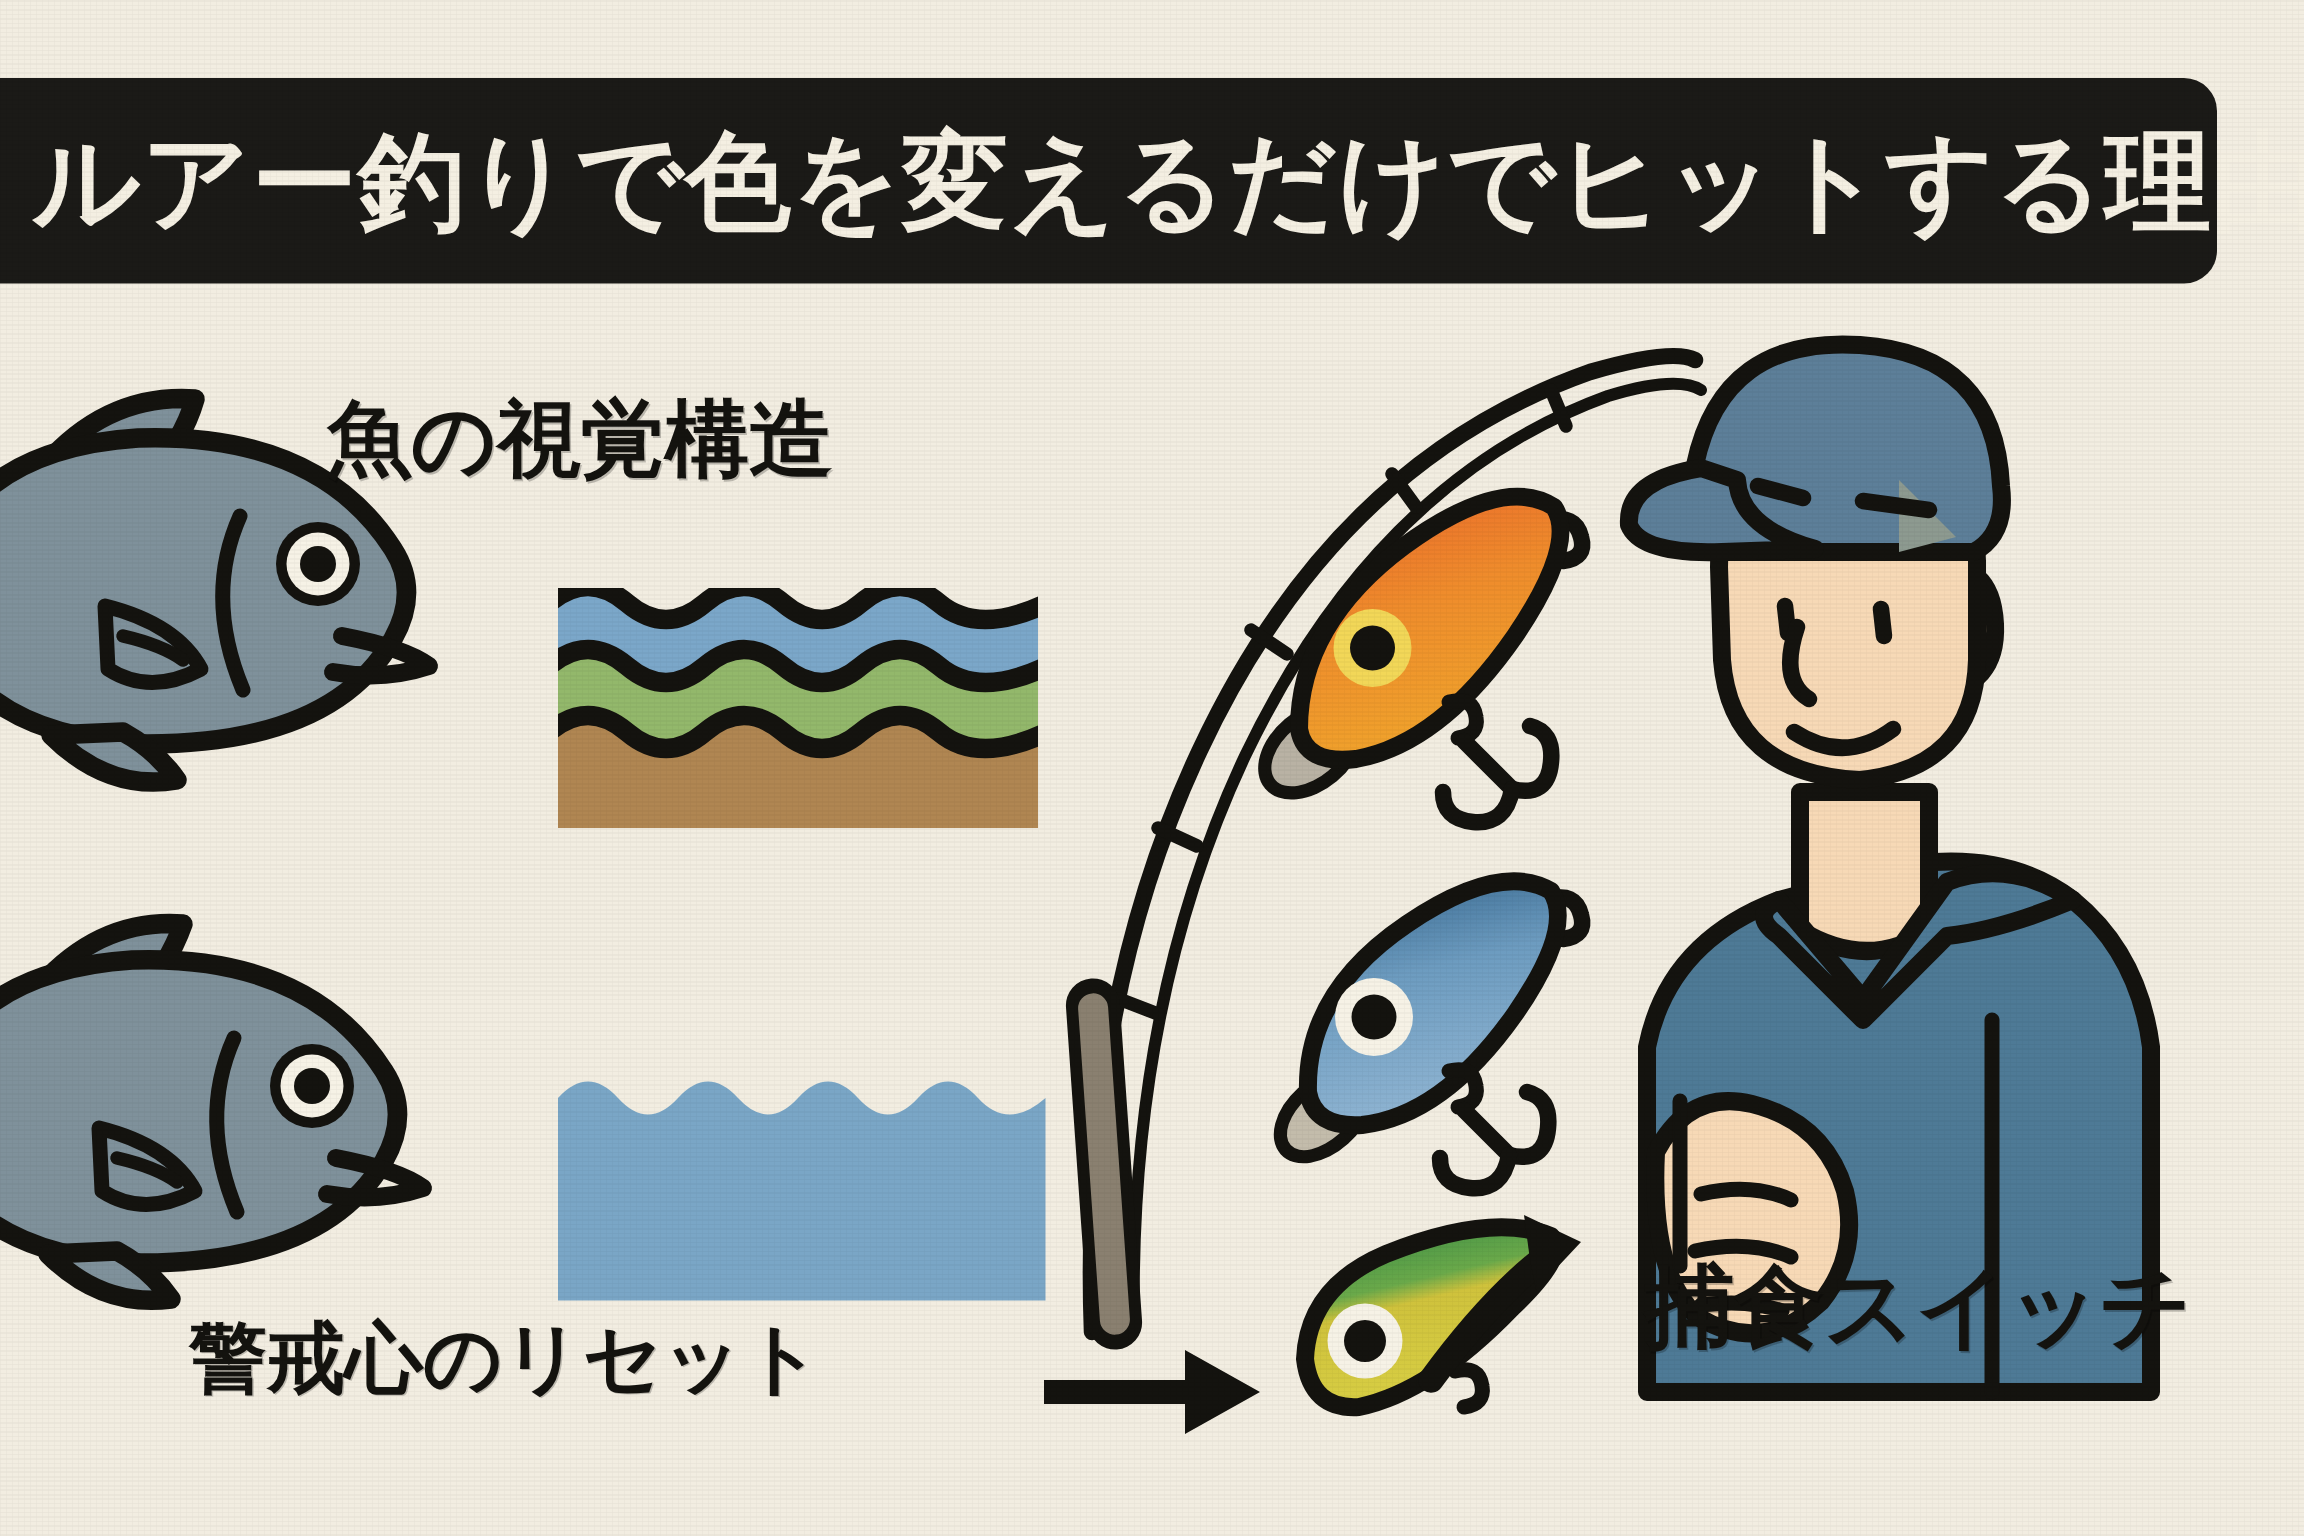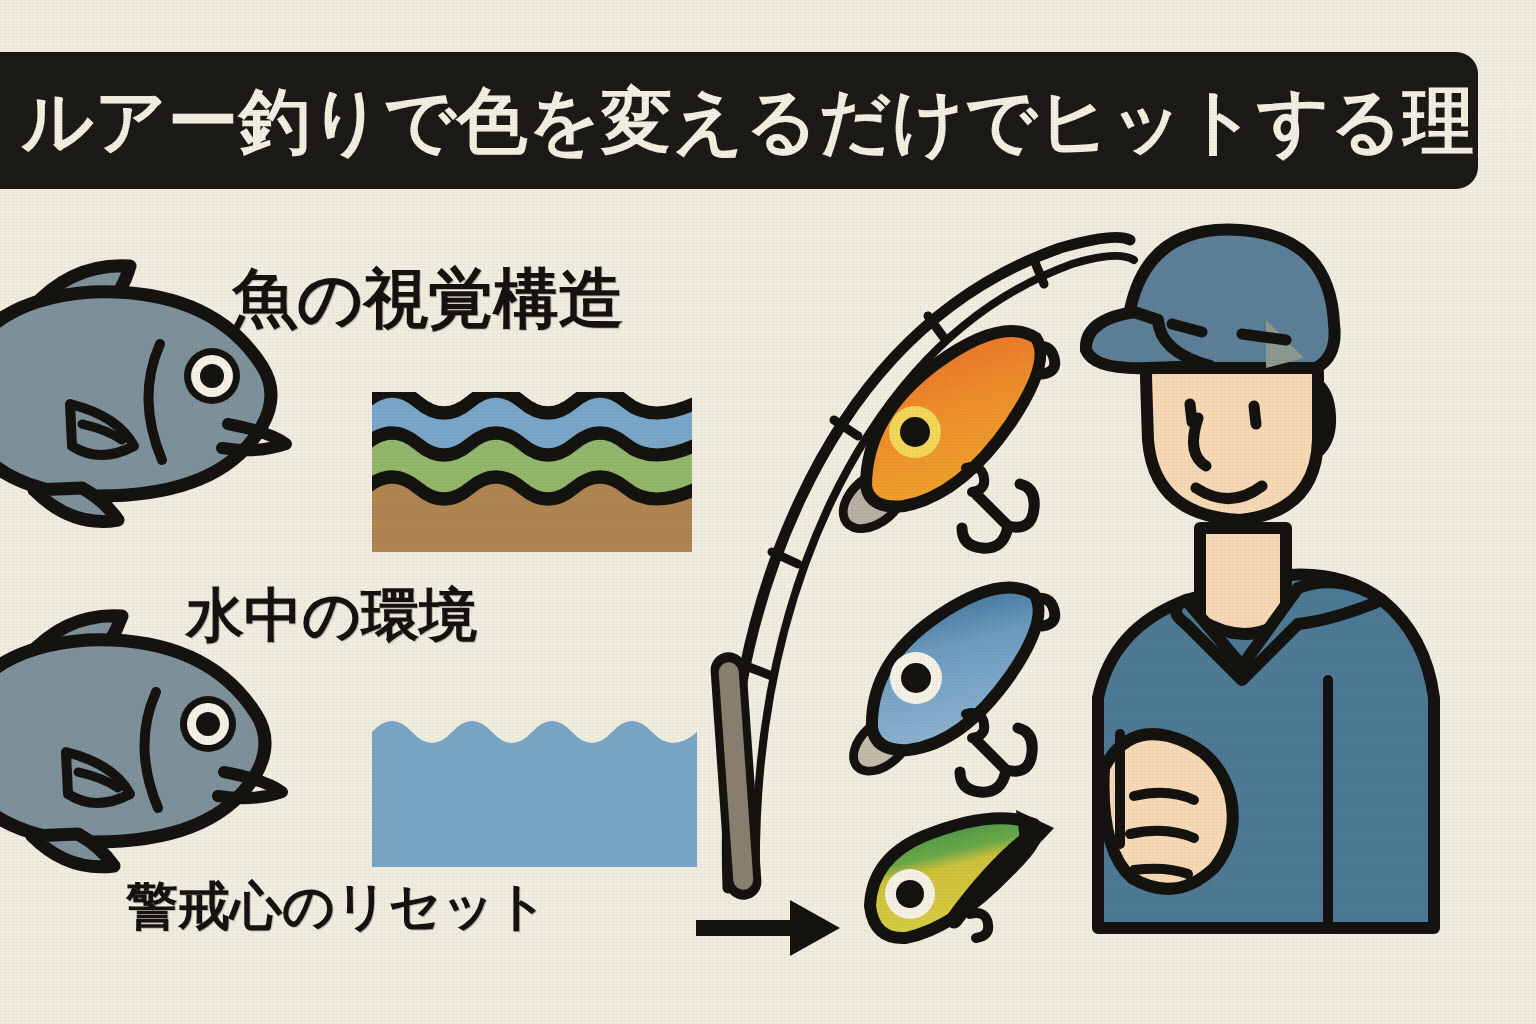--- a/index.html
+++ b/index.html
@@ -53,21 +53,21 @@
   
   .label {
     position: absolute;
     color: #14130f;
     font-weight: 700;
     line-height: 1;
     white-space: nowrap;
     z-index: 30;
     text-shadow: 1px 1px 0 rgba(0,0,0,.22);
   }
-  #label-vision   { left: 232px; top: 266px; font-size: 65px; }
+  #label-vision   { left: 218px; top: 266px; font-size: 56px; }
   #label-env      { left: 186px; top: 586px; font-size: 58px; }
   #label-reset    { left: 126px; top: 880px; font-size: 52px; }
   #label-reflect  { left: 1096px; top: 734px; font-size: 60px; }
   #label-switch   { left: 1096px; top: 842px; font-size: 60px; }
 
   .art { position: absolute; z-index: 20; }
   svg { display: block; overflow: visible; }
 </style>
 </head>
 <body>
@@ -310,17 +310,17 @@
     </svg>
   </div>
 
   <div class="art" style="left:694px; top:898px; z-index:28;">
     <svg width="150" height="60" viewBox="0 0 150 60">
       <path d="M2 22 L96 22 L96 2 L146 30 L96 58 L96 38 L2 38 Z" fill="#14130f"></path>
     </svg>
   </div>
 
   <div class="label" id="label-vision">魚の視覚構造</div>
-  <div class="label" id="label-env">水中の環境</div>
   <div class="label" id="label-reset">警戒心のリセット</div>
+  <div class="label" id="label-switch">捕食スイッチ</div>
 
   <div id="grain"></div>
 </div>
 
 </body></html>

